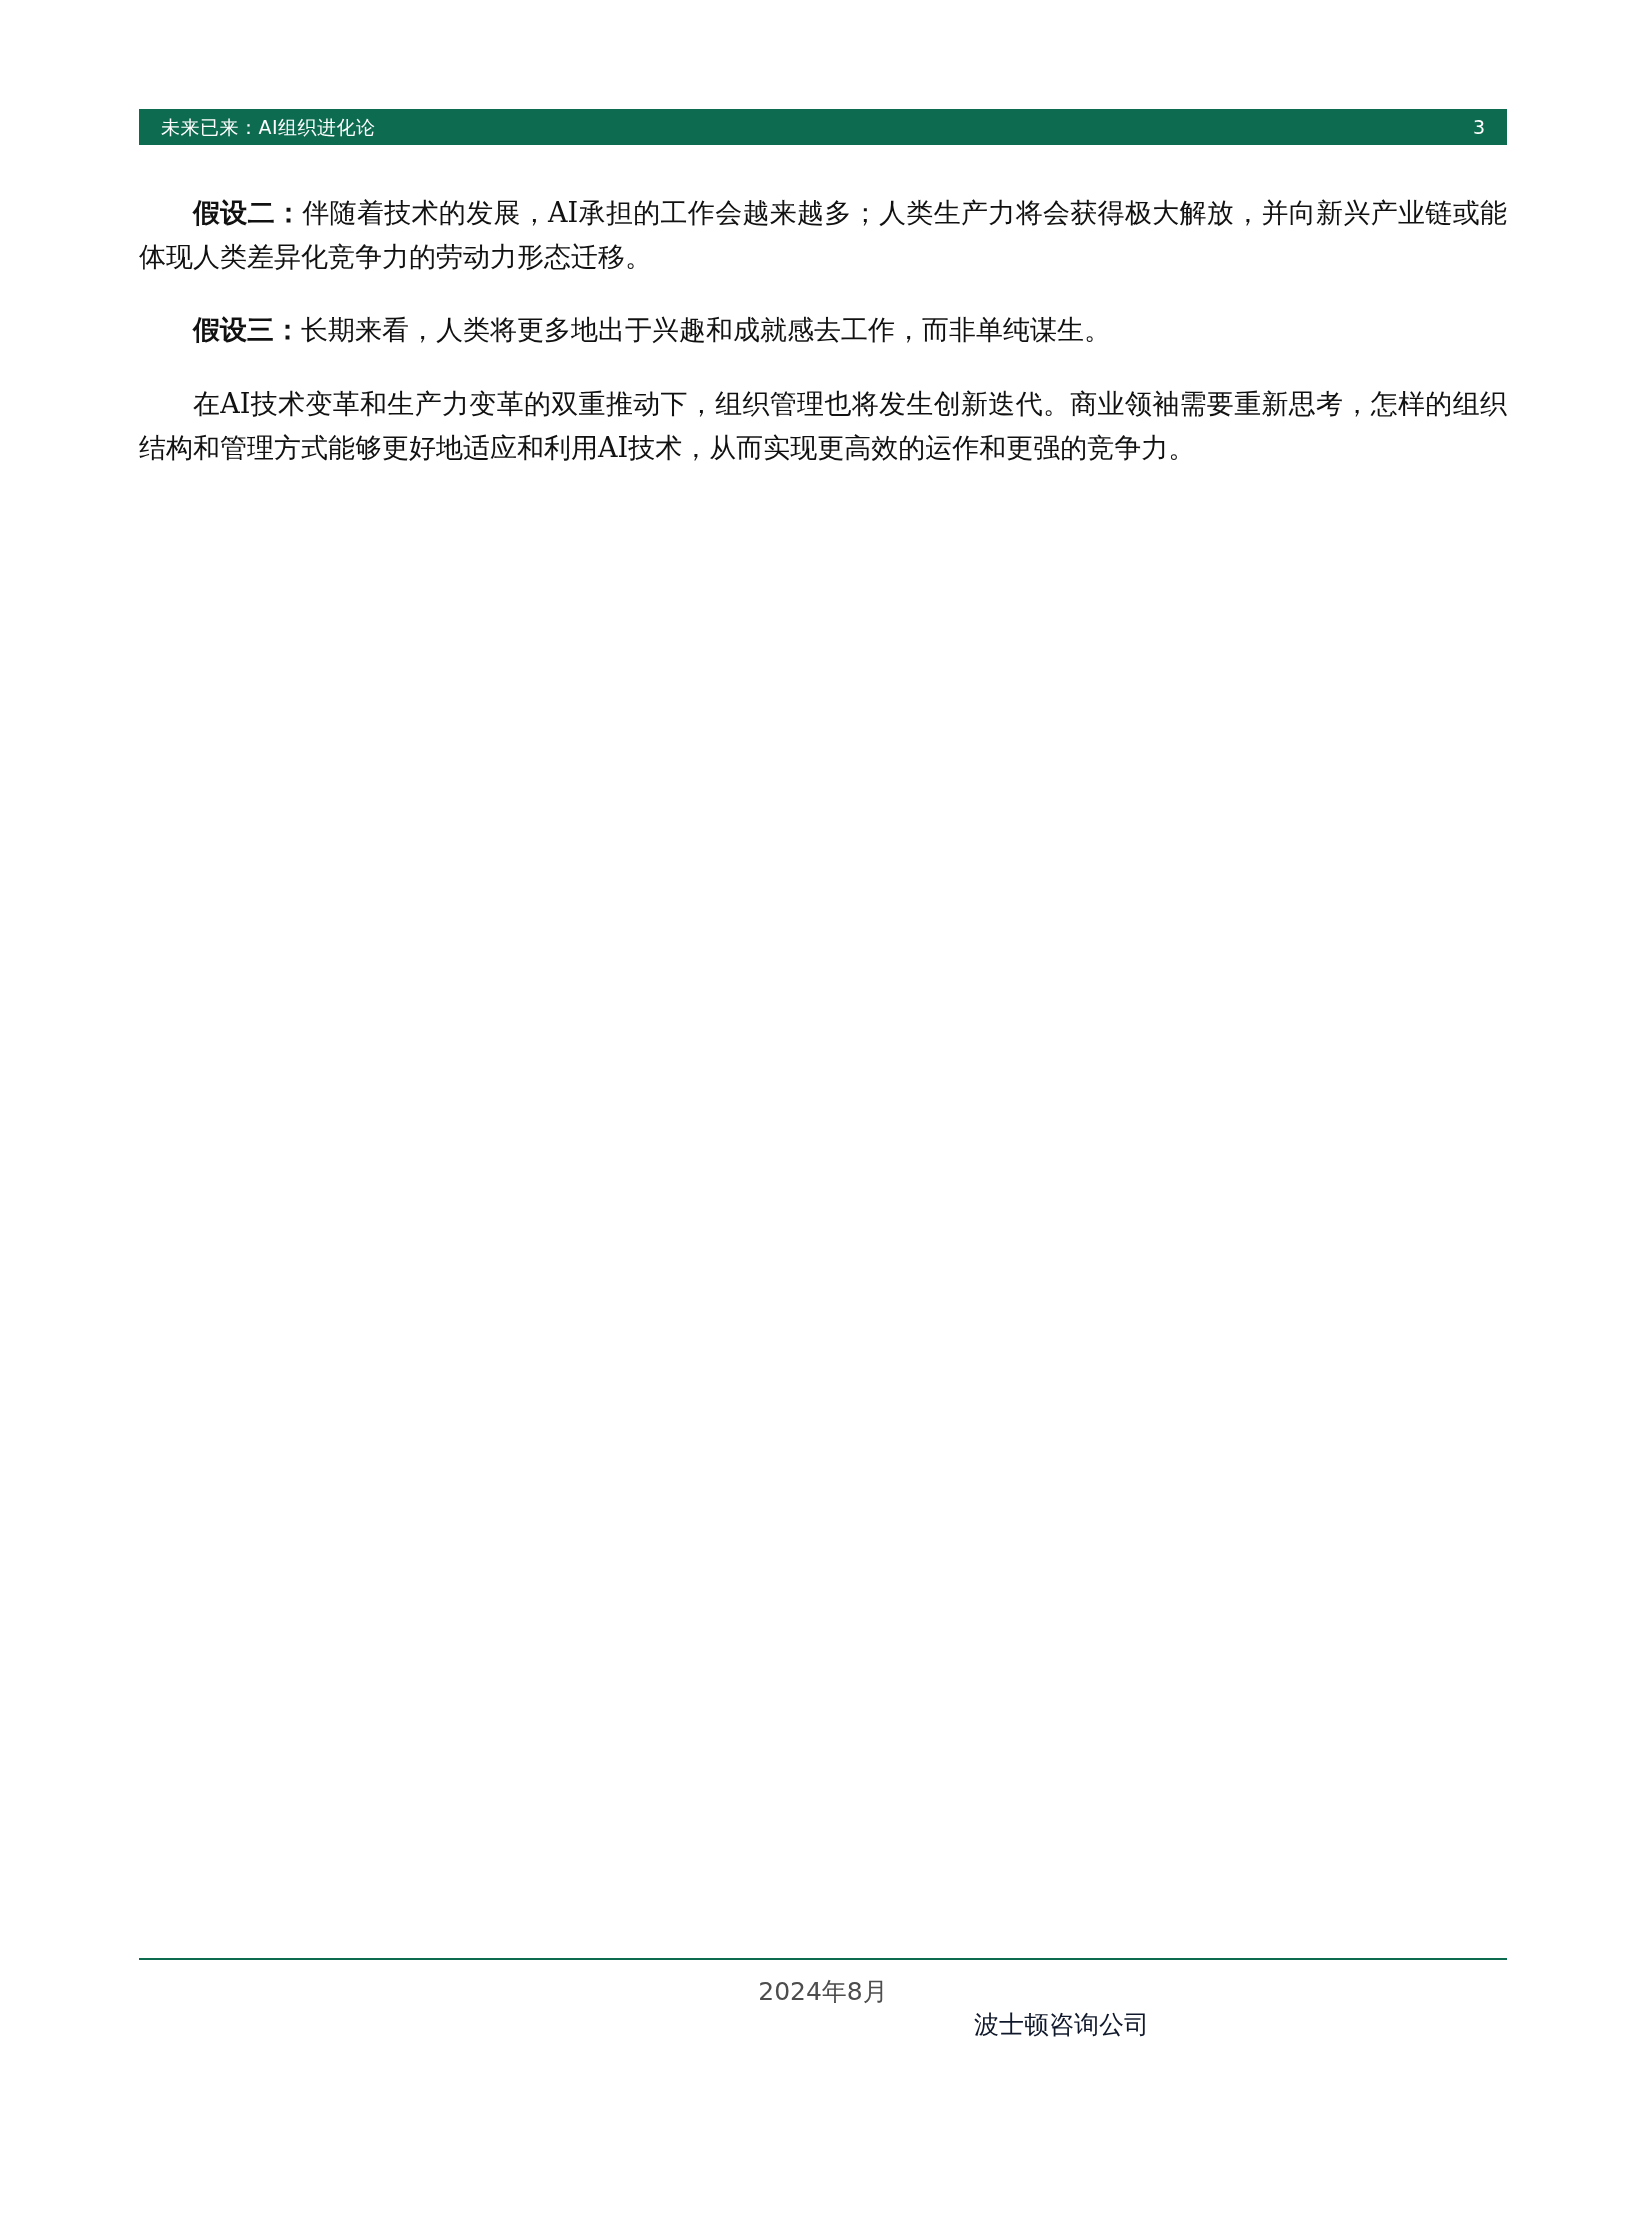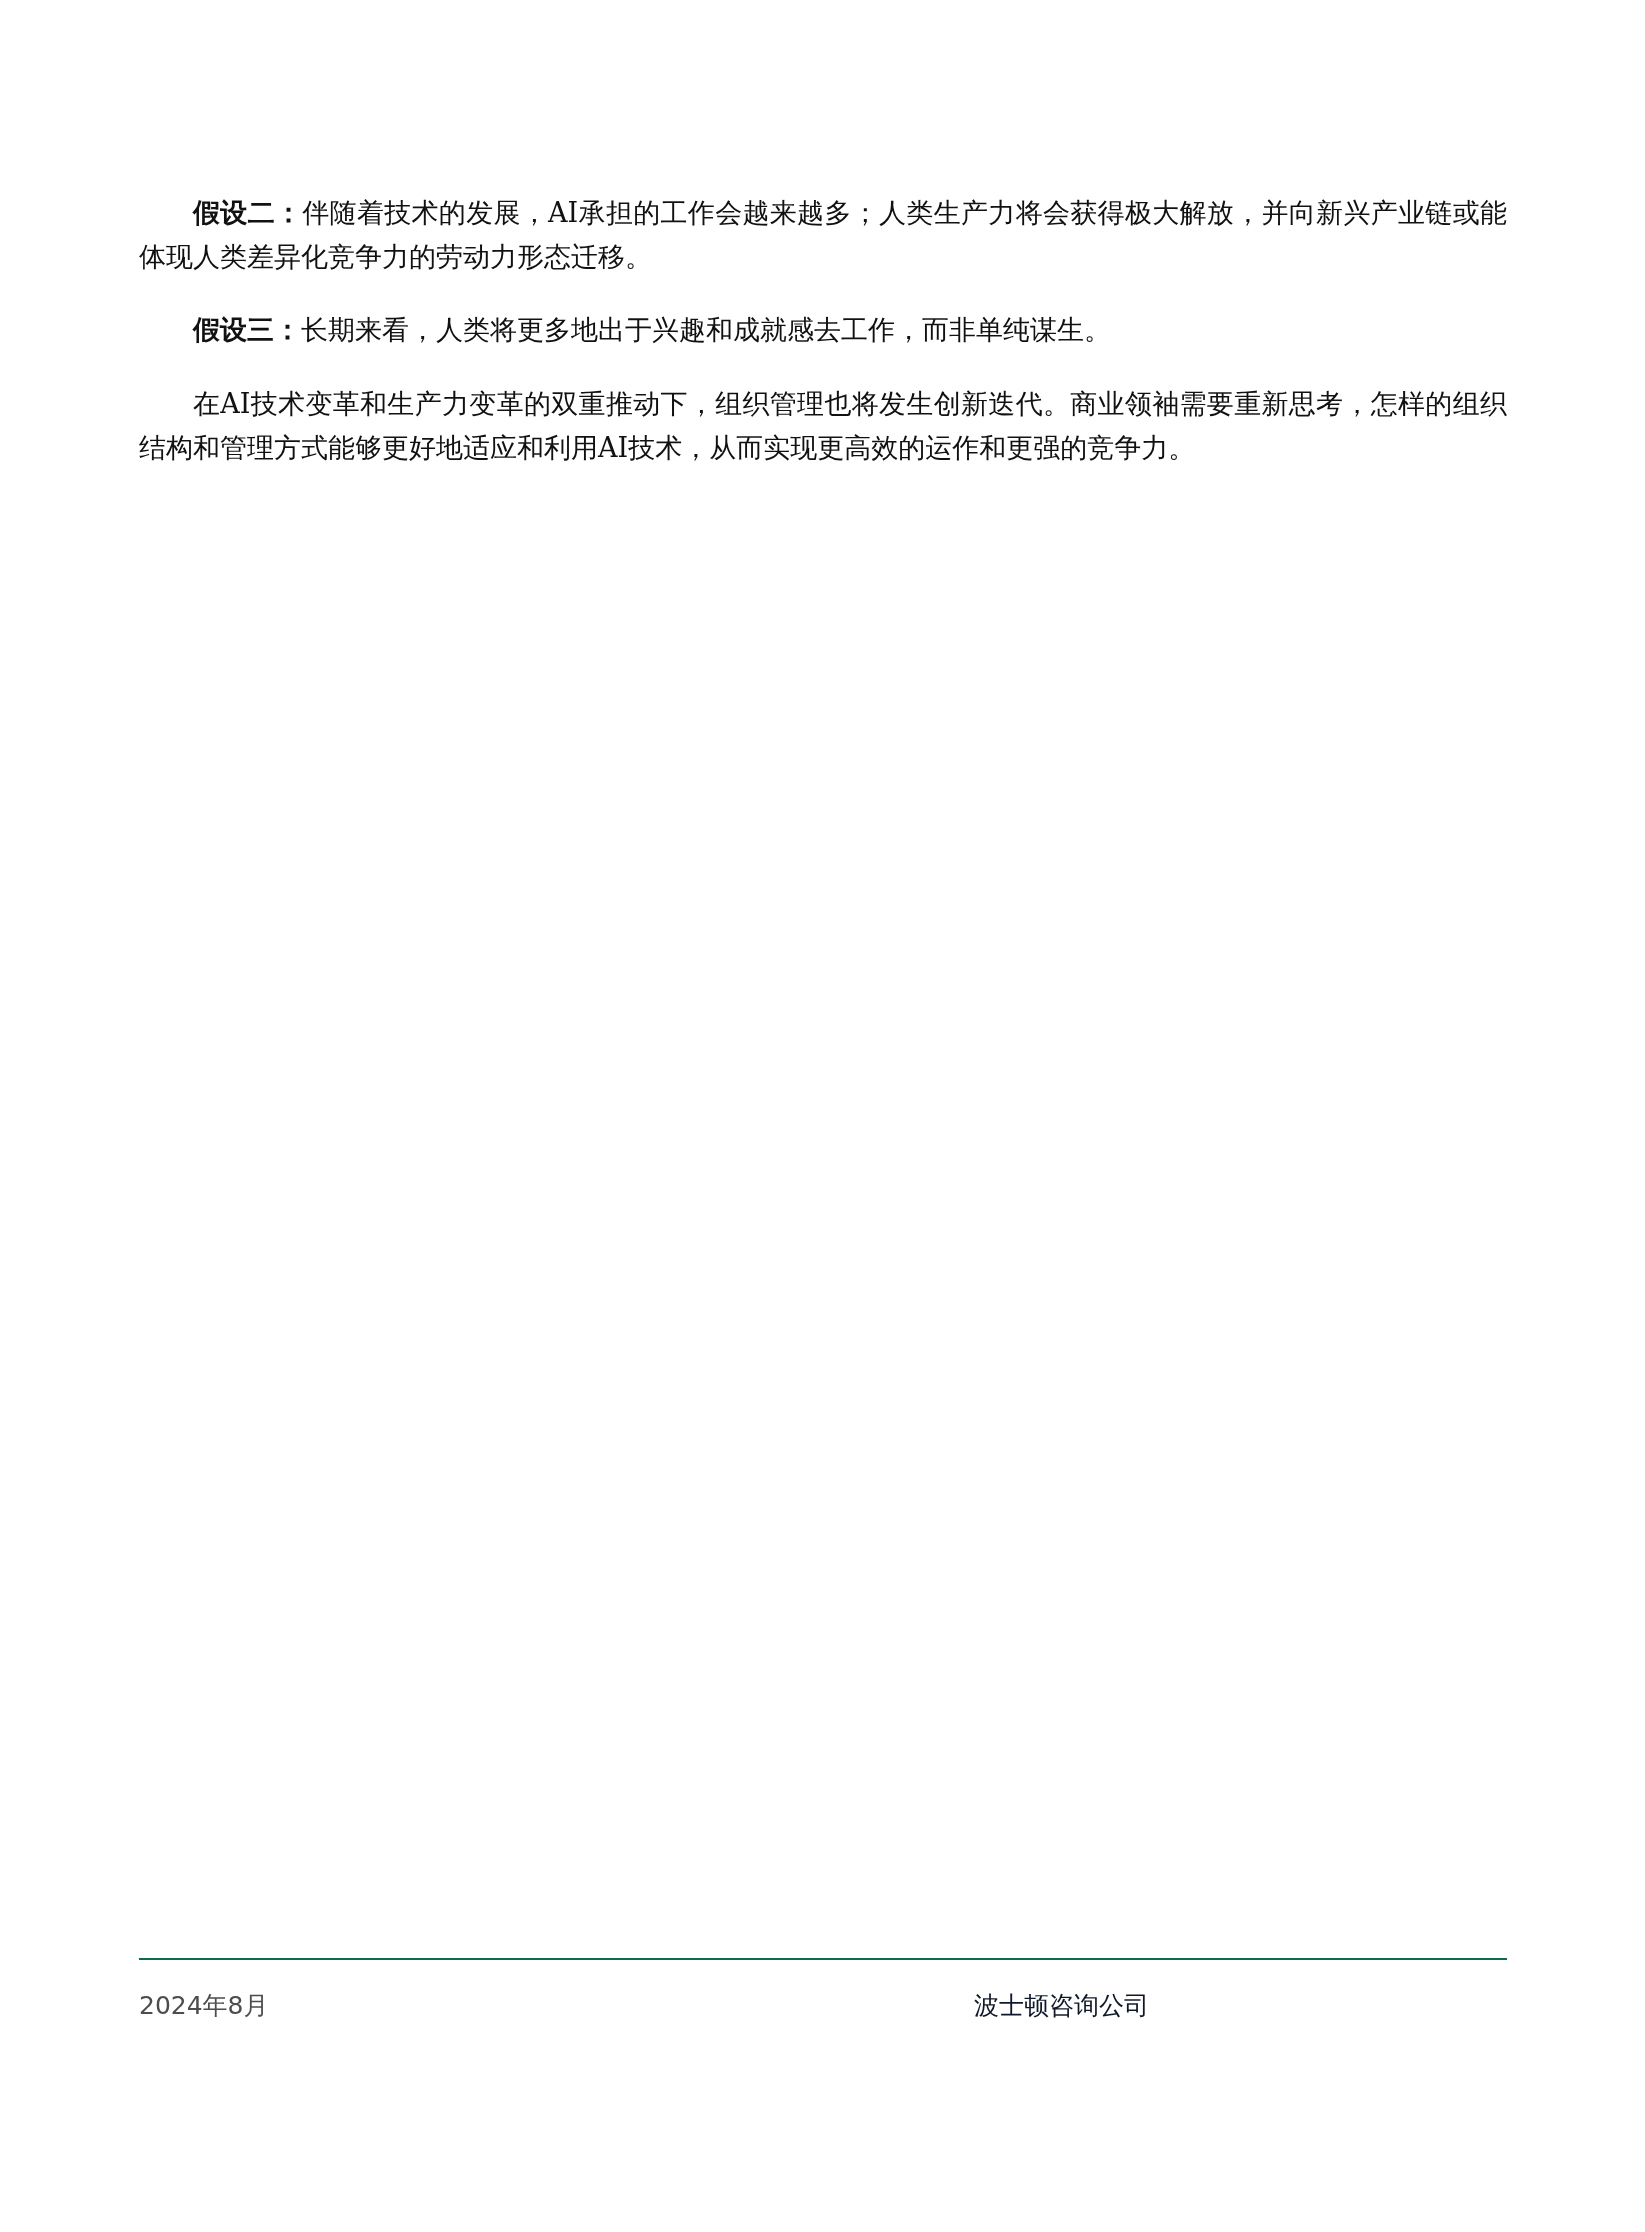--- a/index.html
+++ b/index.html
@@ -79,39 +79,44 @@
     background: #0d6b4f;
   }
   .footer {
     position: absolute;
     left: 139px;
     top: 1975px;
     width: 1368px;
     height: 60px;
     display: flex;
     align-items: center;
+    flex-direction: column;
   }
   .footer-left {
     font-family: "DejaVu Sans", "Liberation Sans", sans-serif;
     font-size: 25px;
     color: #4d4d4d;
   }
   .footer-right {
     font-family: "DejaVu Sans", "Liberation Sans", sans-serif;
     font-size: 25px;
     color: #0f172a;
     margin-left: auto;
     margin-right: 358px;
   }
 </style>
 </head>
 <body>
 
 <div class="page">
 
+  <div class="header-band">
+    <span class="header-title">未来已来：AI组织进化论</span>
+    <span class="header-page-number">3</span>
+  </div>
 
   <div class="content">
 
     <p class="para">
       <span class="lead">假设二：</span><span>伴随着技术的发展，AI承担的工作会越来越多；人类生产力将会获得极大解放，并向新兴产业链或能体现人类差异化竞争力的劳动力形态迁移。</span>
     </p>
 
     <p class="para">
       <span class="lead">假设三：</span><span>长期来看，人类将更多地出于兴趣和成就感去工作，而非单纯谋生。</span>
     </p>

